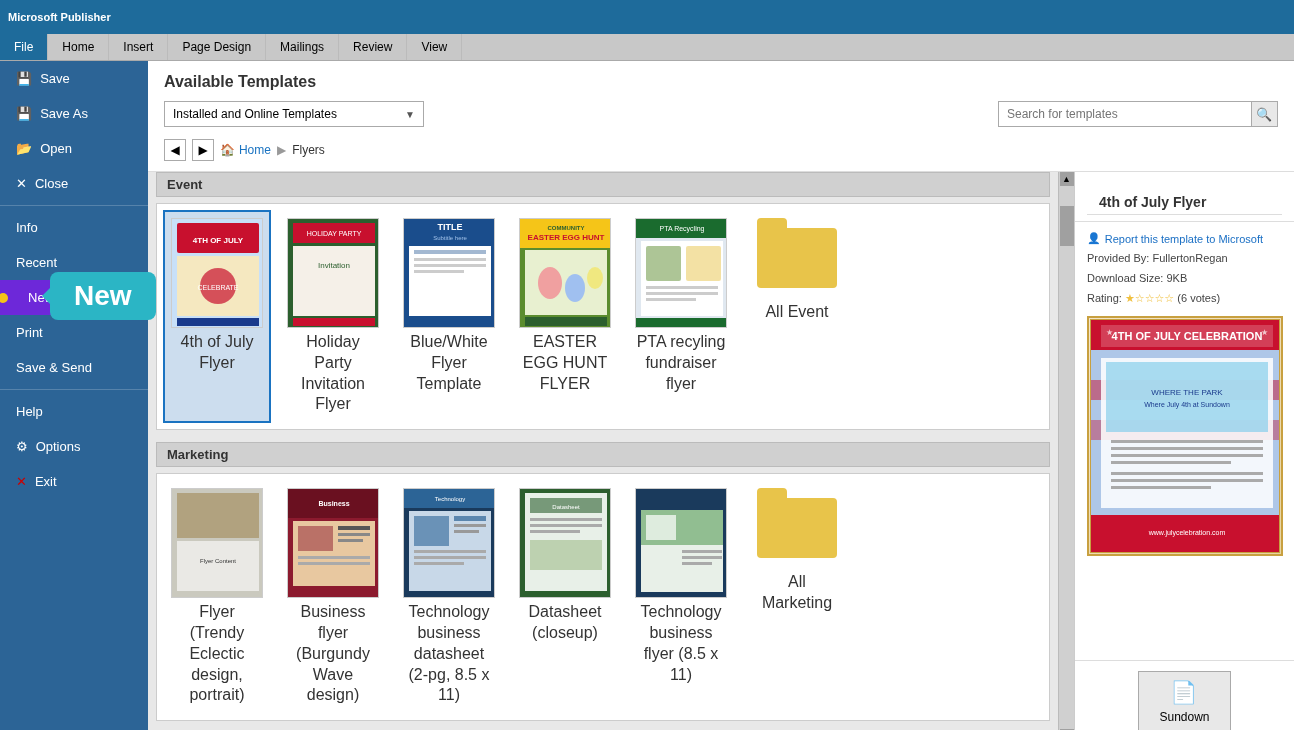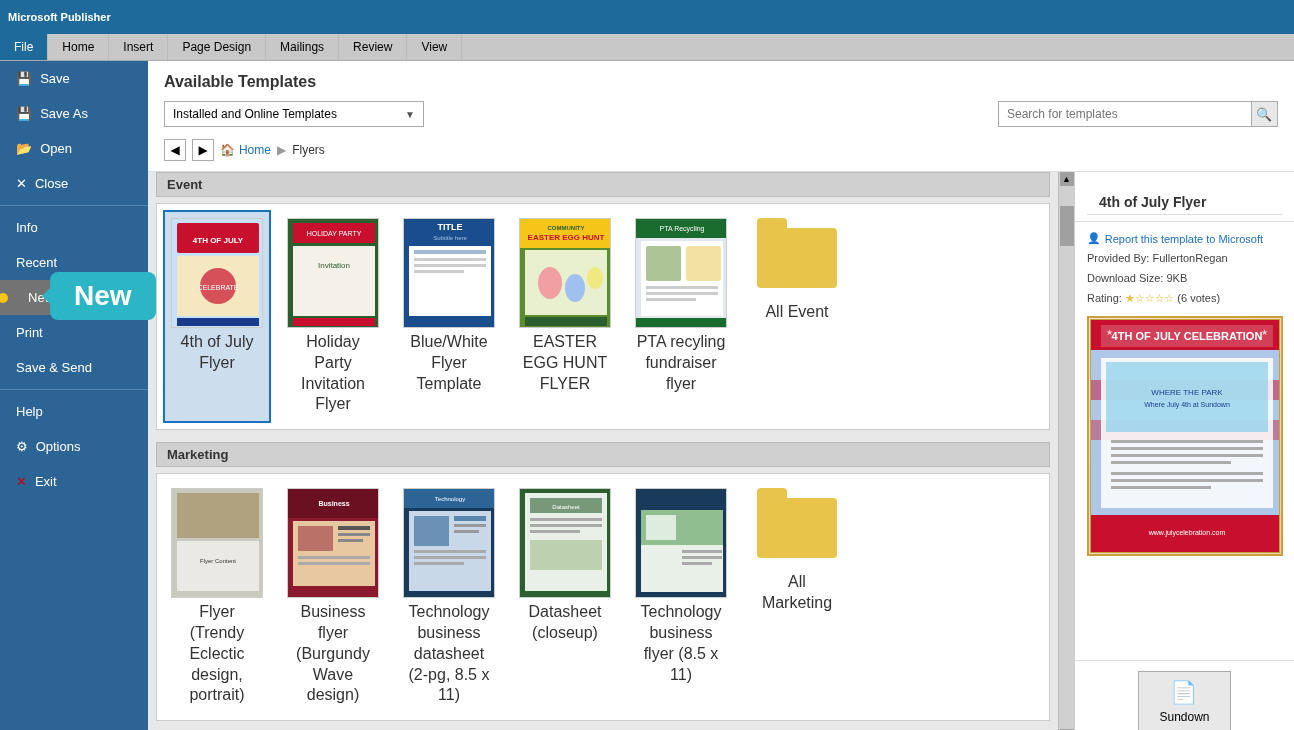--- a/index.html
+++ b/index.html
@@ -140,21 +140,21 @@
       <span>Close</span>
     </div>
     <div class="sidebar-divider"></div>
     <div class="sidebar-item">
       <span>Info</span>
     </div>
     <div class="sidebar-item">
       <span>Recent</span>
     </div>
 
-    <div class="sidebar-item active new-tooltip-wrapper" style="background:#737373; position:relative;text-align:center;">
+    <div class="sidebar-item active new-tooltip-wrapper" style="background:#6d28d9; position:relative;text-align:center;">
       <span class="new-indicator"></span>
       <span style="margin-left:12px;">New</span>
 
       <div class="new-bubble">New</div>
     </div>
     <div class="sidebar-item">
       <span>Print</span>
     </div>
     <div class="sidebar-item">
       <span>Save &amp; Send</span>

